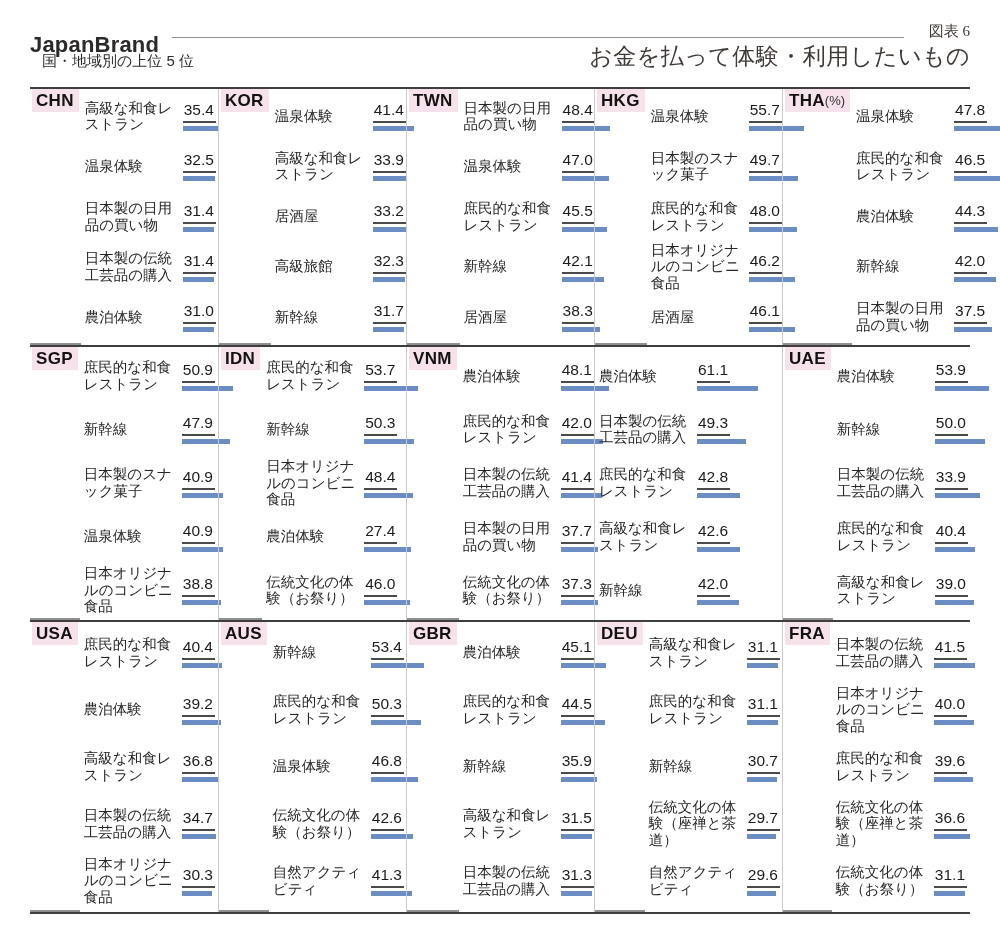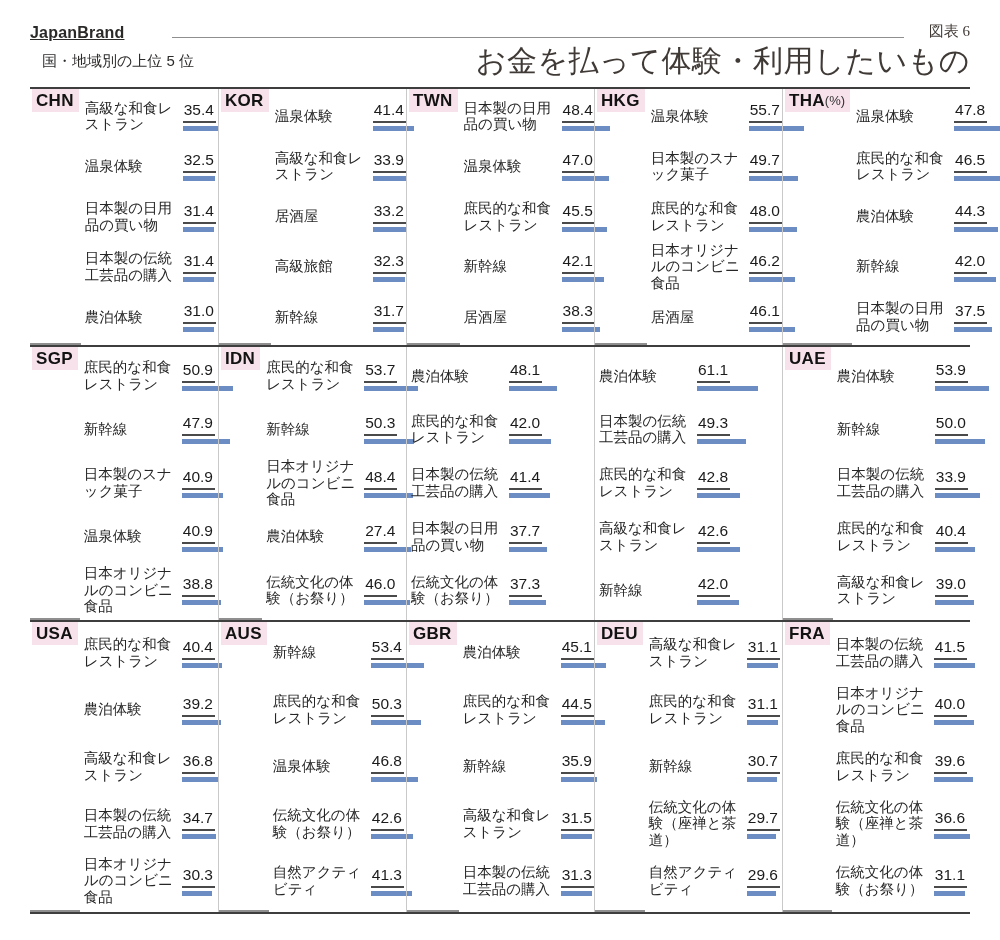--- a/index.html
+++ b/index.html
@@ -11,24 +11,24 @@
   }
   html,body{margin:0;padding:0;background:#ffffff;}
   body{
     width:1000px;height:940px;
     font-family:"Liberation Sans","DejaVu Sans",sans-serif;
     -webkit-font-smoothing:antialiased;
   }
   .page{position:relative;width:1000px;height:940px;overflow:hidden;background:#fff;}
 
   
-  .brand{position:absolute;left:30px;top:24px;font-size:16px;font-weight:bold;color:#2c2a29;letter-spacing:.2px;text-decoration:underline;}
+  .brand{position:absolute;left:30px;top:32px;font-size:22px;font-weight:bold;color:#2c2a29;letter-spacing:.2px;}
   .header-rule{position:absolute;left:172px;top:37px;width:732px;height:1px;background:var(--rule-gray);}
   .figure-label{position:absolute;right:30px;top:22px;font-family:Liberation Serif, serif;font-size:15px;color:#403a37;}
-  .main-title{position:absolute;right:30px;top:41px;font-family:"Liberation Serif","DejaVu Serif",serif;font-size:30px;color:#403a37;letter-spacing:.5px;}
+  .main-title{position:absolute;right:30px;top:41px;font-family:"Liberation Serif","DejaVu Serif",serif;font-size:23px;color:#403a37;letter-spacing:.5px;}
   .subtitle-left{position:absolute;left:42px;top:52px;font-size:15px;color:#2e2c2b;}
 
   
   .table{position:absolute;left:30px;top:87px;width:940px;border-bottom:2px solid var(--rule-dark);}
   .block-row{display:flex;border-top:2px solid var(--rule-dark);}
   .block-row.r0{height:256px}
   .block-row.r1{height:273px}
   .block-row.r2{height:290px}
 
   .country-col{width:188px;box-sizing:border-box;display:flex;flex-direction:row;}
@@ -370,20 +370,26 @@
             <div class="item">
     <div class="item-label">伝統文化の体験（お祭り）</div>
     <div class="value-wrap">
       <span class="value-num">46.0</span>
       <div class="value-bar" style="width: 46px;"></div>
     </div>
   </div>
           </div>
   </div>
         <div class="country-col">
+    <div class="band-wrap">
+      <div class="band">
+        <span class="country-code">VNM</span>
+        <span class="unit"></span>
+      </div>
+    </div>
     <div class="items">
             <div class="item">
     <div class="item-label">農泊体験</div>
     <div class="value-wrap">
       <span class="value-num">48.1</span>
       <div class="value-bar" style="width: 48.1px;"></div>
     </div>
   </div>
             <div class="item">
     <div class="item-label">庶民的な和食レストラン</div>

